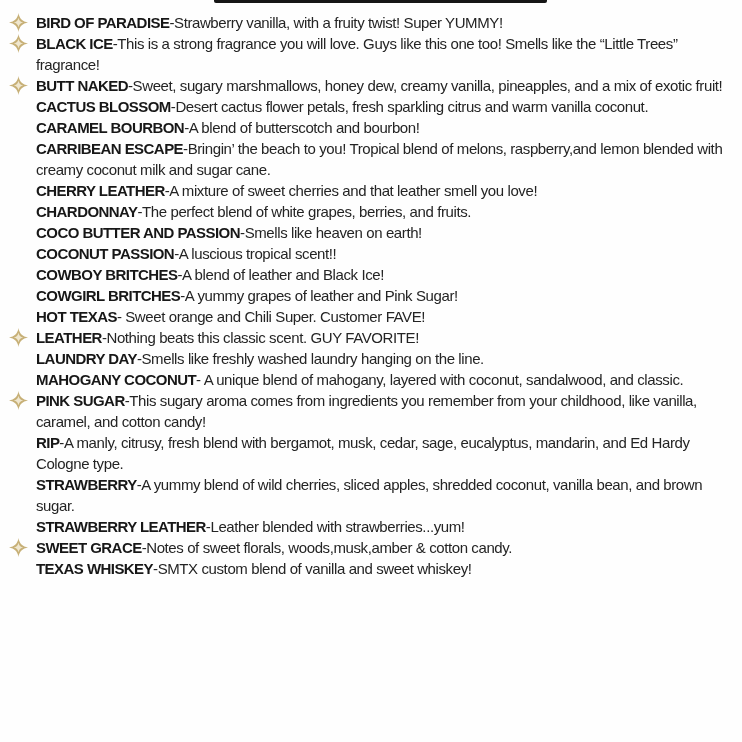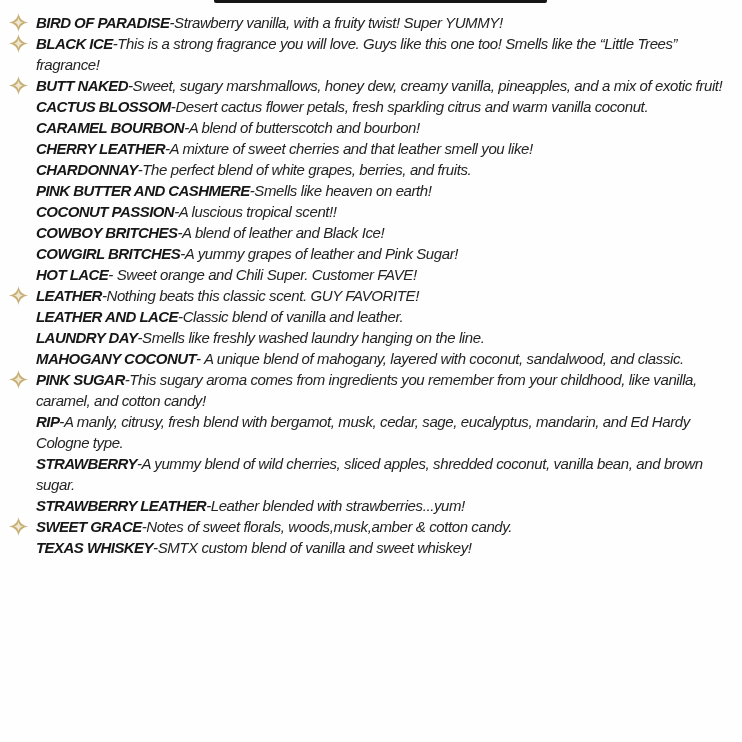--- a/index.html
+++ b/index.html
@@ -24,21 +24,20 @@
   }
   .scent-list {
     position: absolute;
     top: 12px;
     left: 0;
     width: 742px;
     box-sizing: border-box;
     margin: 0;
     padding: 0 6px 0 36px;
     list-style: none;
-    font-style: italic;
   }
   .scent-row {
     position: relative;
     font-size: 15px;
     line-height: 21px;
     color: #242424;
     letter-spacing: -0.4px;
   }
   .scent-name {
     font-weight: 700;
@@ -97,70 +96,70 @@
   <li class="scent-row">
     
     <span class="scent-name">CACTUS BLOSSOM</span><span class="scent-desc">-Desert cactus flower petals, fresh sparkling citrus and warm vanilla coconut.</span>
   </li>
 
   <li class="scent-row">
     
     <span class="scent-name">CARAMEL BOURBON</span><span class="scent-desc">-A blend of butterscotch and bourbon!</span>
   </li>
 
-
-  <li class="scent-row">
-    
-    <span class="scent-name">CHERRY LEATHER</span><span class="scent-desc">-A mixture of sweet cherries and that leather smell you like!</span>
+  <li class="scent-row">
+    
+    <span class="scent-name">CARRIBEAN ESCAPE</span><span class="scent-desc">-Bringin’ the beach to you! Tropical blend of melons, raspberry,and lemon blended with creamy coconut milk and sugar cane.</span>
+  </li>
+
+  <li class="scent-row">
+    
+    <span class="scent-name">CHERRY LEATHER</span><span class="scent-desc">-A mixture of sweet cherries and that leather smell you love!</span>
   </li>
 
   <li class="scent-row">
     
     <span class="scent-name">CHARDONNAY</span><span class="scent-desc">-The perfect blend of white grapes, berries, and fruits.</span>
   </li>
 
   <li class="scent-row">
     
-    <span class="scent-name">PINK BUTTER AND CASHMERE</span><span class="scent-desc">-Smells like heaven on earth!</span>
+    <span class="scent-name">COCO BUTTER AND PASSION</span><span class="scent-desc">-Smells like heaven on earth!</span>
   </li>
 
   <li class="scent-row">
     
     <span class="scent-name">COCONUT PASSION</span><span class="scent-desc">-A luscious tropical scent!!</span>
   </li>
 
   <li class="scent-row">
     
     <span class="scent-name">COWBOY BRITCHES</span><span class="scent-desc">-A blend of leather and Black Ice!</span>
   </li>
 
   <li class="scent-row">
     
     <span class="scent-name">COWGIRL BRITCHES</span><span class="scent-desc">-A yummy grapes of leather and Pink Sugar!</span>
   </li>
 
   <li class="scent-row">
     
-    <span class="scent-name">HOT LACE</span><span class="scent-desc">- Sweet orange and Chili Super. Customer FAVE!</span>
+    <span class="scent-name">HOT TEXAS</span><span class="scent-desc">- Sweet orange and Chili Super. Customer FAVE!</span>
   </li>
 
   <li class="scent-row">
     <span class="star">
       <svg viewBox="0 0 24 24" width="19" height="19" aria-hidden="true">
         <path class="outer" d="M12 0 C12.9 6.7 17.3 11.1 24 12 C17.3 12.9 12.9 17.3 12 24 C11.1 17.3 6.7 12.9 0 12 C6.7 11.1 11.1 6.7 12 0 Z" fill="#c7b077"></path>
         <path class="inner" d="M12 6 C12.5 9.4 14.6 11.5 18 12 C14.6 12.5 12.5 14.6 12 18 C11.5 14.6 9.4 12.5 6 12 C9.4 11.5 11.5 9.4 12 6 Z" fill="#f0e7cf"></path>
       </svg>
     </span>
     <span class="scent-name">LEATHER</span><span class="scent-desc">-Nothing beats this classic scent. GUY FAVORITE!</span>
   </li>
 
-  <li class="scent-row">
-    
-    <span class="scent-name">LEATHER AND LACE</span><span class="scent-desc">-Classic blend of vanilla and leather.</span>
-  </li>
 
   <li class="scent-row">
     
     <span class="scent-name">LAUNDRY DAY</span><span class="scent-desc">-Smells like freshly washed laundry hanging on the line.</span>
   </li>
 
   <li class="scent-row">
     
     <span class="scent-name">MAHOGANY COCONUT</span><span class="scent-desc">- A unique blend of mahogany, layered with coconut, sandalwood, and classic.</span>
   </li>

